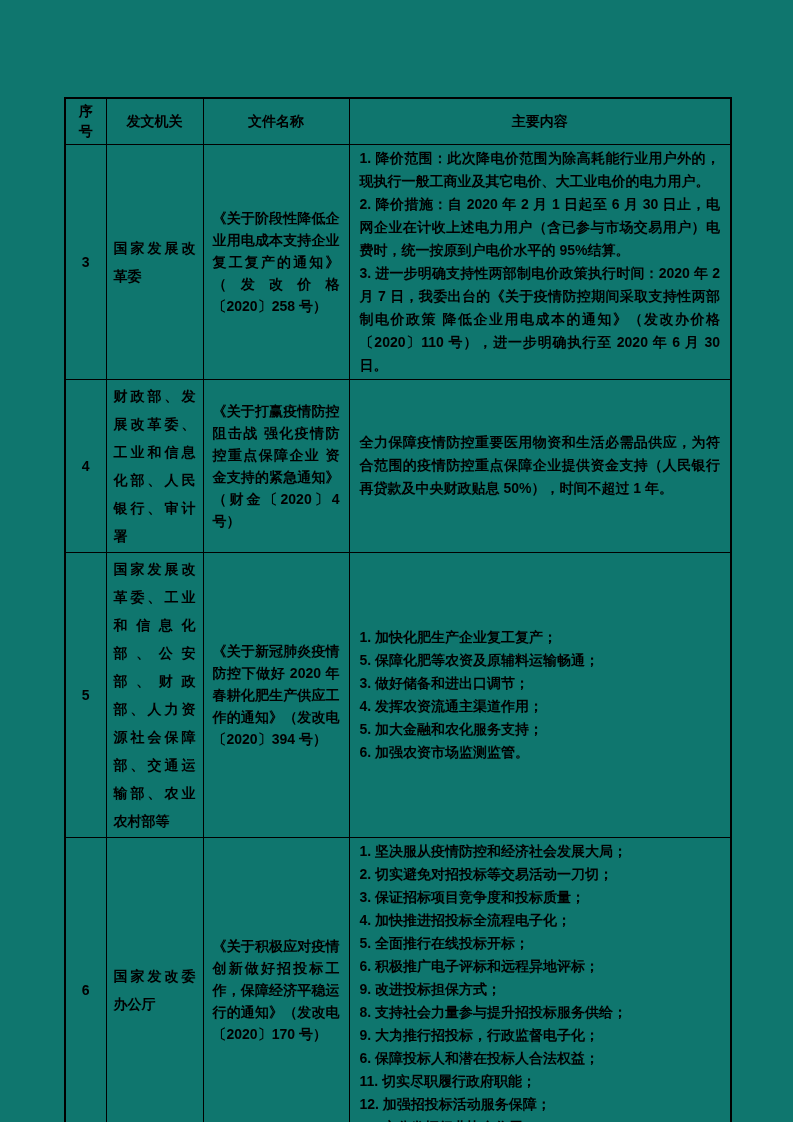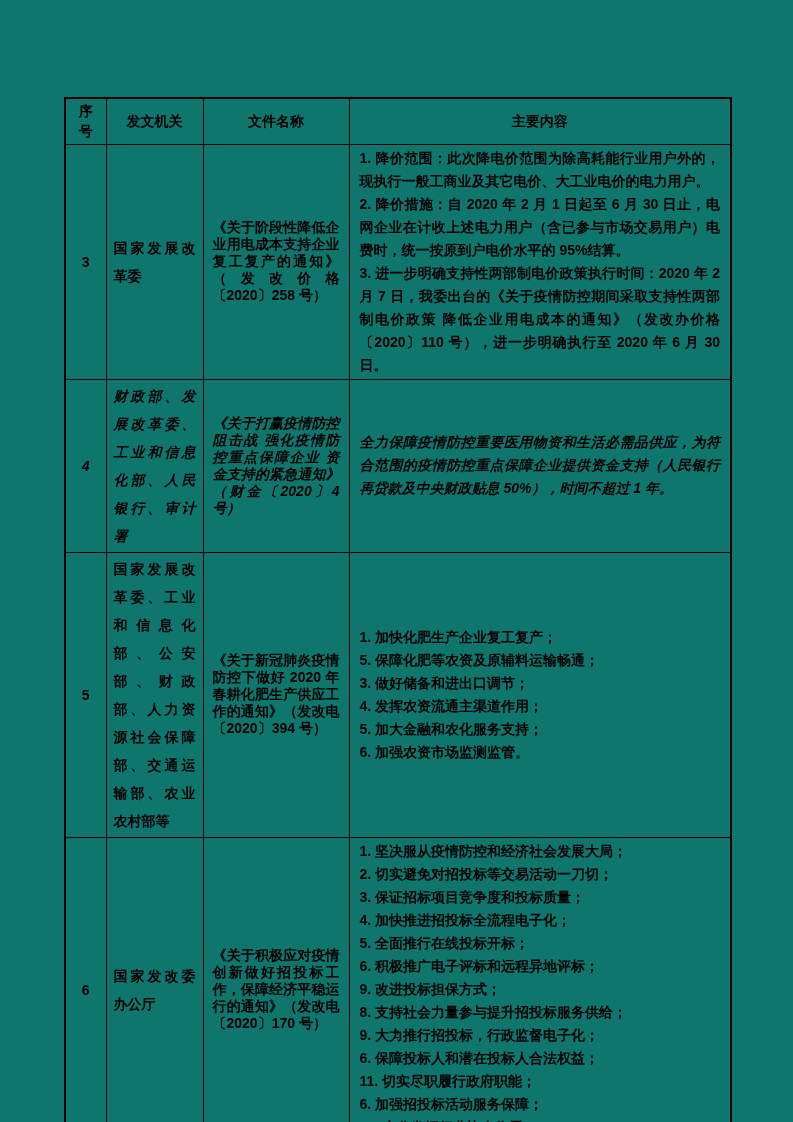--- a/index.html
+++ b/index.html
@@ -43,34 +43,34 @@
   }
   td.agency {
     text-align: justify;
     text-justify: inter-ideograph;
     line-height: 28px;
     padding: 2px 7px;
   }
   td.doc {
     text-align: justify;
     text-justify: inter-ideograph;
-    line-height: 17px;
+    line-height: 22px;
     padding: 2px 9px;
   }
   td.content {
     line-height: 23px;
     padding: 2px 10px;
   }
   td.content p {
     margin: 0;
     text-align: justify;
     text-justify: inter-ideograph;
   }
   tr.r3 td { height: 217px; }
-  tr.r4 td { height: 127px; font-style: italic; }
+  tr.r4 td { height: 127px; }
   tr.r5 td { height: 220px; }
   tr.r6 td { height: 306px; margin-left: 48px; }
   .page-number {
     position: absolute;
     left: 0;
     right: 0;
     top: 1026px;
     text-align: center;
     font-size: 13px;
     font-family: "Liberation Serif", serif;
@@ -142,21 +142,21 @@
           <p>2. 切实避免对招投标等交易活动一刀切；</p>
           <p>3. 保证招标项目竞争度和投标质量；</p>
           <p>4. 加快推进招投标全流程电子化；</p>
           <p>5. 全面推行在线投标开标；</p>
           <p>6. 积极推广电子评标和远程异地评标；</p>
           <p>9. 改进投标担保方式；</p>
           <p>8. 支持社会力量参与提升招投标服务供给；</p>
           <p>9. 大力推行招投标，行政监督电子化；</p>
           <p>6. 保障投标人和潜在投标人合法权益；</p>
           <p>11. 切实尽职履行政府职能；</p>
-          <p>6. 加强招投标活动服务保障；</p>
+          <p>12. 加强招投标活动服务保障；</p>
           <p>13. 充分发挥行业协会作用。</p>
         </td>
       </tr>
 
     </tbody>
   </table>
 
   <div class="page-number">2</div>
 
 </div>

